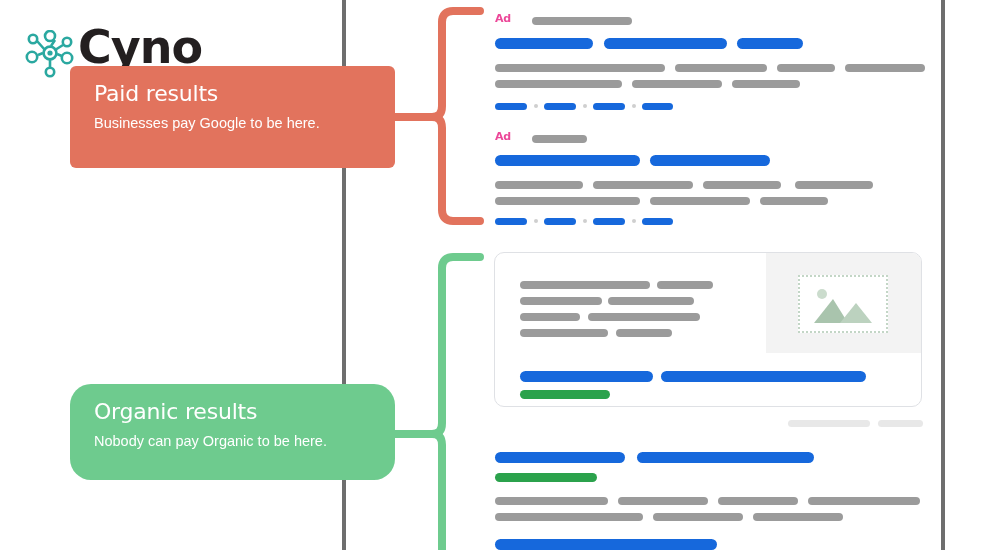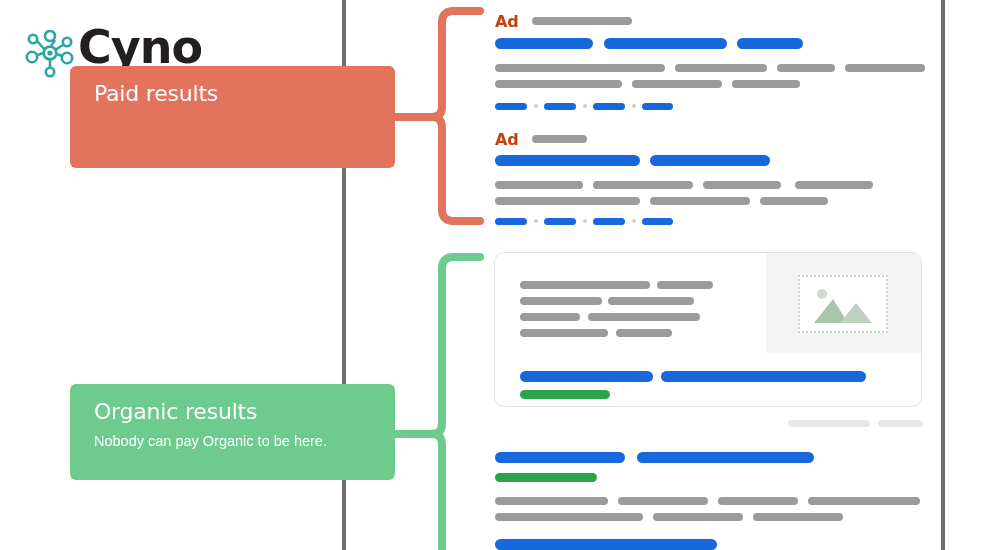--- a/index.html
+++ b/index.html
@@ -97,20 +97,21 @@
     width: 325px;
     height: 102px;
     background: #e2735d;
   }
   #callout-organic {
     left: 70px;
     top: 384px;
     width: 325px;
     height: 96px;
     background: #6ecb8e;
+    border-radius: 21px;
   }
 
   
   .brace {
     position: absolute;
     pointer-events: none;
   }
 
   
   #results {
@@ -134,23 +135,23 @@
     position: absolute;
     width: 4px;
     height: 4px;
     border-radius: 50%;
     background: #cfcfcf;
   }
 
   .ad-label {
     position: absolute;
     font-family: "DejaVu Sans", sans-serif;
-    font-size: 16px;
+    font-size: 11px;
     font-weight: bold;
-    color: #c2410c;
+    color: #ec4899;
     letter-spacing: -0.2px;
   }
 
   
   #snippet-card {
     position: absolute;
     left: 494px;
     top: 252px;
     width: 428px;
     height: 155px;
@@ -212,20 +213,21 @@
     <path d="M2 117 H40 C47 117 50 121 50 128 V210 C50 217 54 221 61 221 H88" fill="none" stroke="#e2735d" stroke-width="8" stroke-linecap="round"></path>
   </svg>
 
   <svg class="brace" style="left:392px; top:248px;" width="100" height="302" viewBox="0 0 100 302">
     <path d="M2 186 H40 C47 186 50 182 50 175 V20 C50 13 54 9 61 9 H88" fill="none" stroke="#6ecb8e" stroke-width="8" stroke-linecap="round"></path>
     <path d="M2 186 H40 C47 186 50 190 50 197 V305" fill="none" stroke="#6ecb8e" stroke-width="8" stroke-linecap="round"></path>
   </svg>
 
   <div class="callout" id="callout-paid">
     <div class="title">Paid results</div>
+    <div class="sub">Businesses pay Google to be here.</div>
   </div>
 
   <div class="callout" id="callout-organic">
     <div class="title">Organic results</div>
     <div class="sub">Nobody can pay Organic to be here.</div>
   </div>
 
   <div id="results">
 
     <div>

